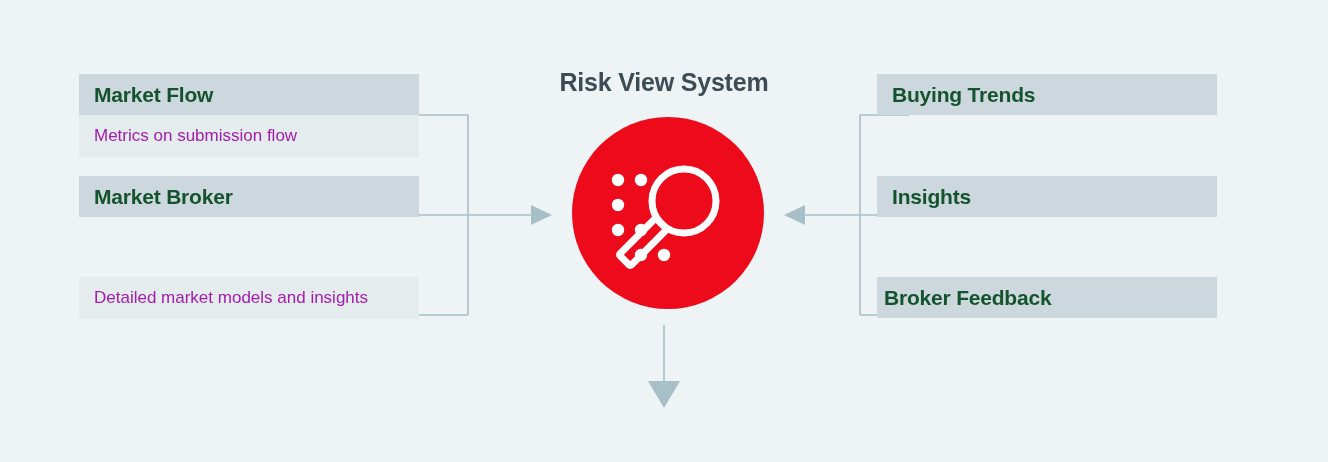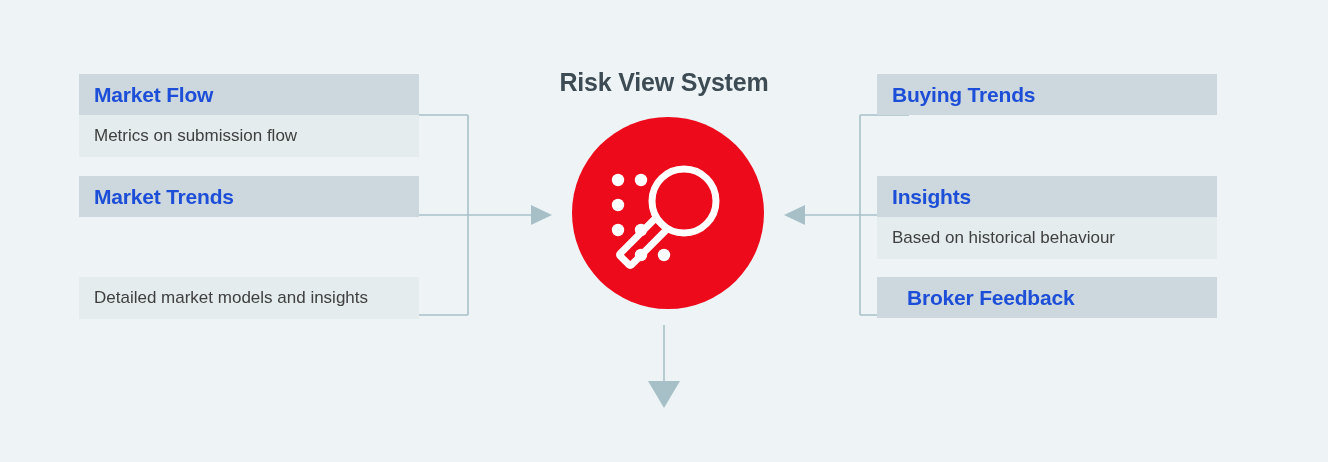--- a/index.html
+++ b/index.html
@@ -27,35 +27,35 @@
     position: absolute;
     width: 340px;
   }
   .card-header {
     height: 41px;
     background: #ccd8dd;
     display: flex;
     align-items: center;
     font-size: 21px;
     font-weight: bold;
-    color: #1d4ed8;
+    color: #14532d;
     letter-spacing: -0.2px;
     padding-left: 15px;
     box-sizing: border-box;
   }
   .card-header.indented {
-    padding-left: 30px;
+    padding-left: 7px;
   }
   .card-body {
     height: 42px;
     background: #e4ecee;
     display: flex;
     align-items: center;
     font-size: 17px;
-    color: #404040;
+    color: #a21caf;
     padding-left: 15px;
     box-sizing: border-box;
   }
 
   .left-col .card  { left: 79px; }
   .right-col .card { left: 877px; }
 
   .card.row1 { top: 74px; }
   .card.row2 { top: 176px; }
   .card.row3 { top: 277px; }
@@ -148,33 +148,32 @@
       </g>
     </svg>
   </div>
 
   <div class="left-col">
     <div class="card row1">
       <div class="card-header">Market Flow</div>
       <div class="card-body">Metrics on submission flow</div>
     </div>
     <div class="card row2">
-      <div class="card-header">Market Trends</div>
+      <div class="card-header">Market Broker</div>
     </div>
     <div class="card row3">
       <div class="card-body">Detailed market models and insights</div>
     </div>
   </div>
 
   <div class="right-col">
     <div class="card row1">
       <div class="card-header">Buying Trends</div>
     </div>
     <div class="card row2">
       <div class="card-header">Insights</div>
-      <div class="card-body">Based on historical behaviour</div>
     </div>
     <div class="card row3">
       <div class="card-header indented">Broker Feedback</div>
     </div>
   </div>
 
 </div>
 
 </body></html>

